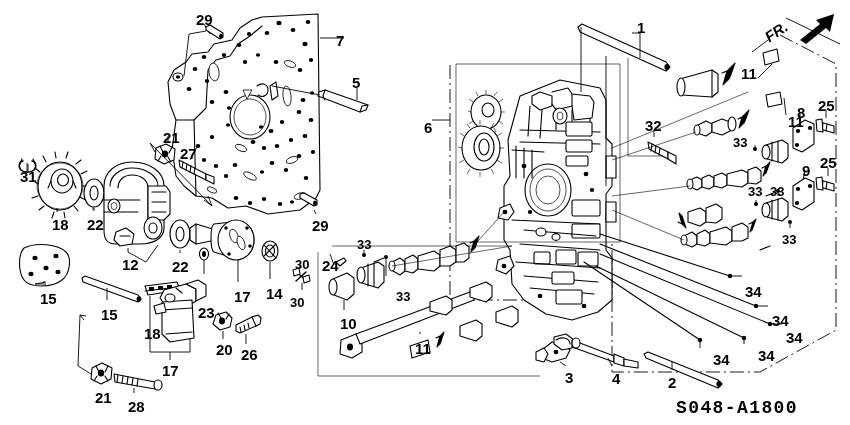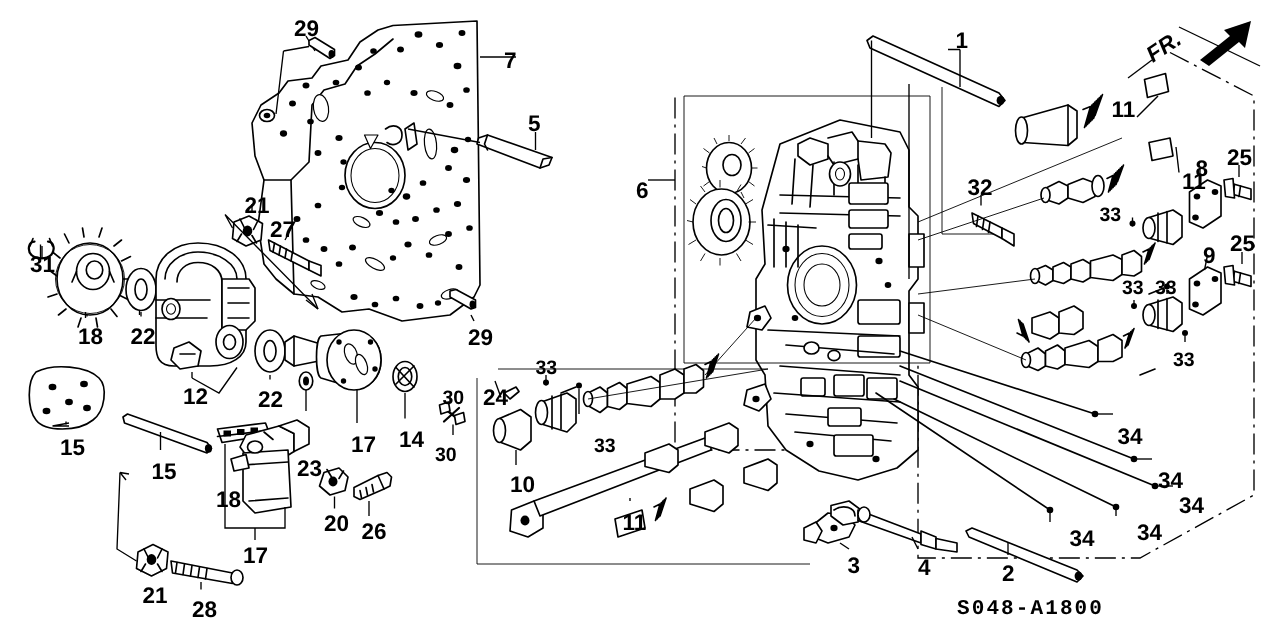--- a/index.html
+++ b/index.html
@@ -11,21 +11,21 @@
   #art{position:absolute;left:0;top:0;width:850px;height:425px;}
   .cal{
     position:absolute;font-family:"Liberation Sans",sans-serif;
     font-weight:700;color:#000;white-space:nowrap;
     line-height:1;user-select:none;
   }
   .cal.n{font-size:15px;}
   .cal.sm{font-size:13px;}
   .cal.fr{font-size:15px;font-style:italic;font-weight:800;}
   #code{
-    position:absolute;left:638px;top:398px;font-size:14px;
+    position:absolute;left:676px;top:398px;font-size:18px;
     font-family:"Liberation Mono",monospace;letter-spacing:1.4px;
     font-weight:700;color:#000;
   }
 </style>
 </head>
 <body>
 
 <div id="sheet">
 
   <svg id="art" viewBox="0 0 850 425" xmlns="http://www.w3.org/2000/svg">

